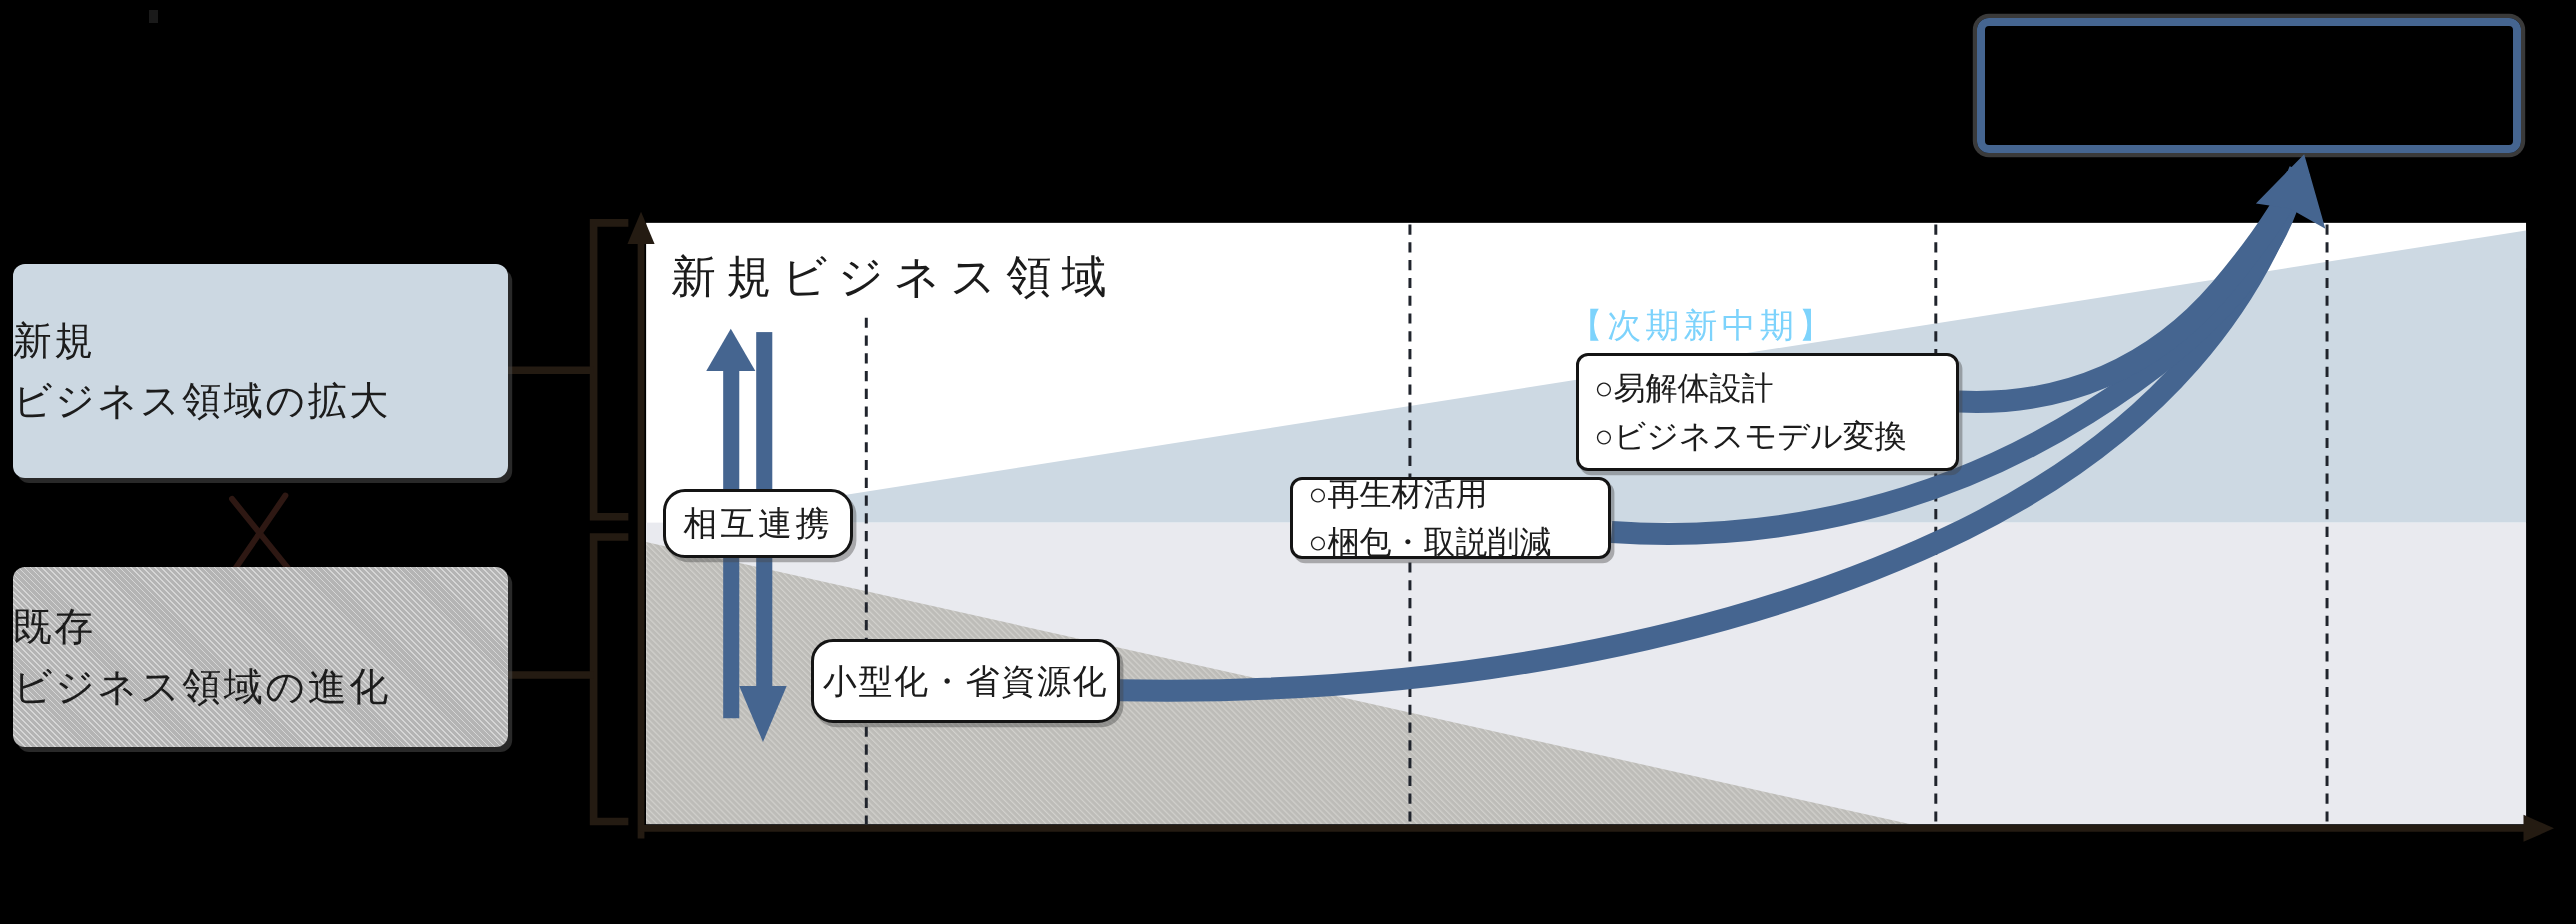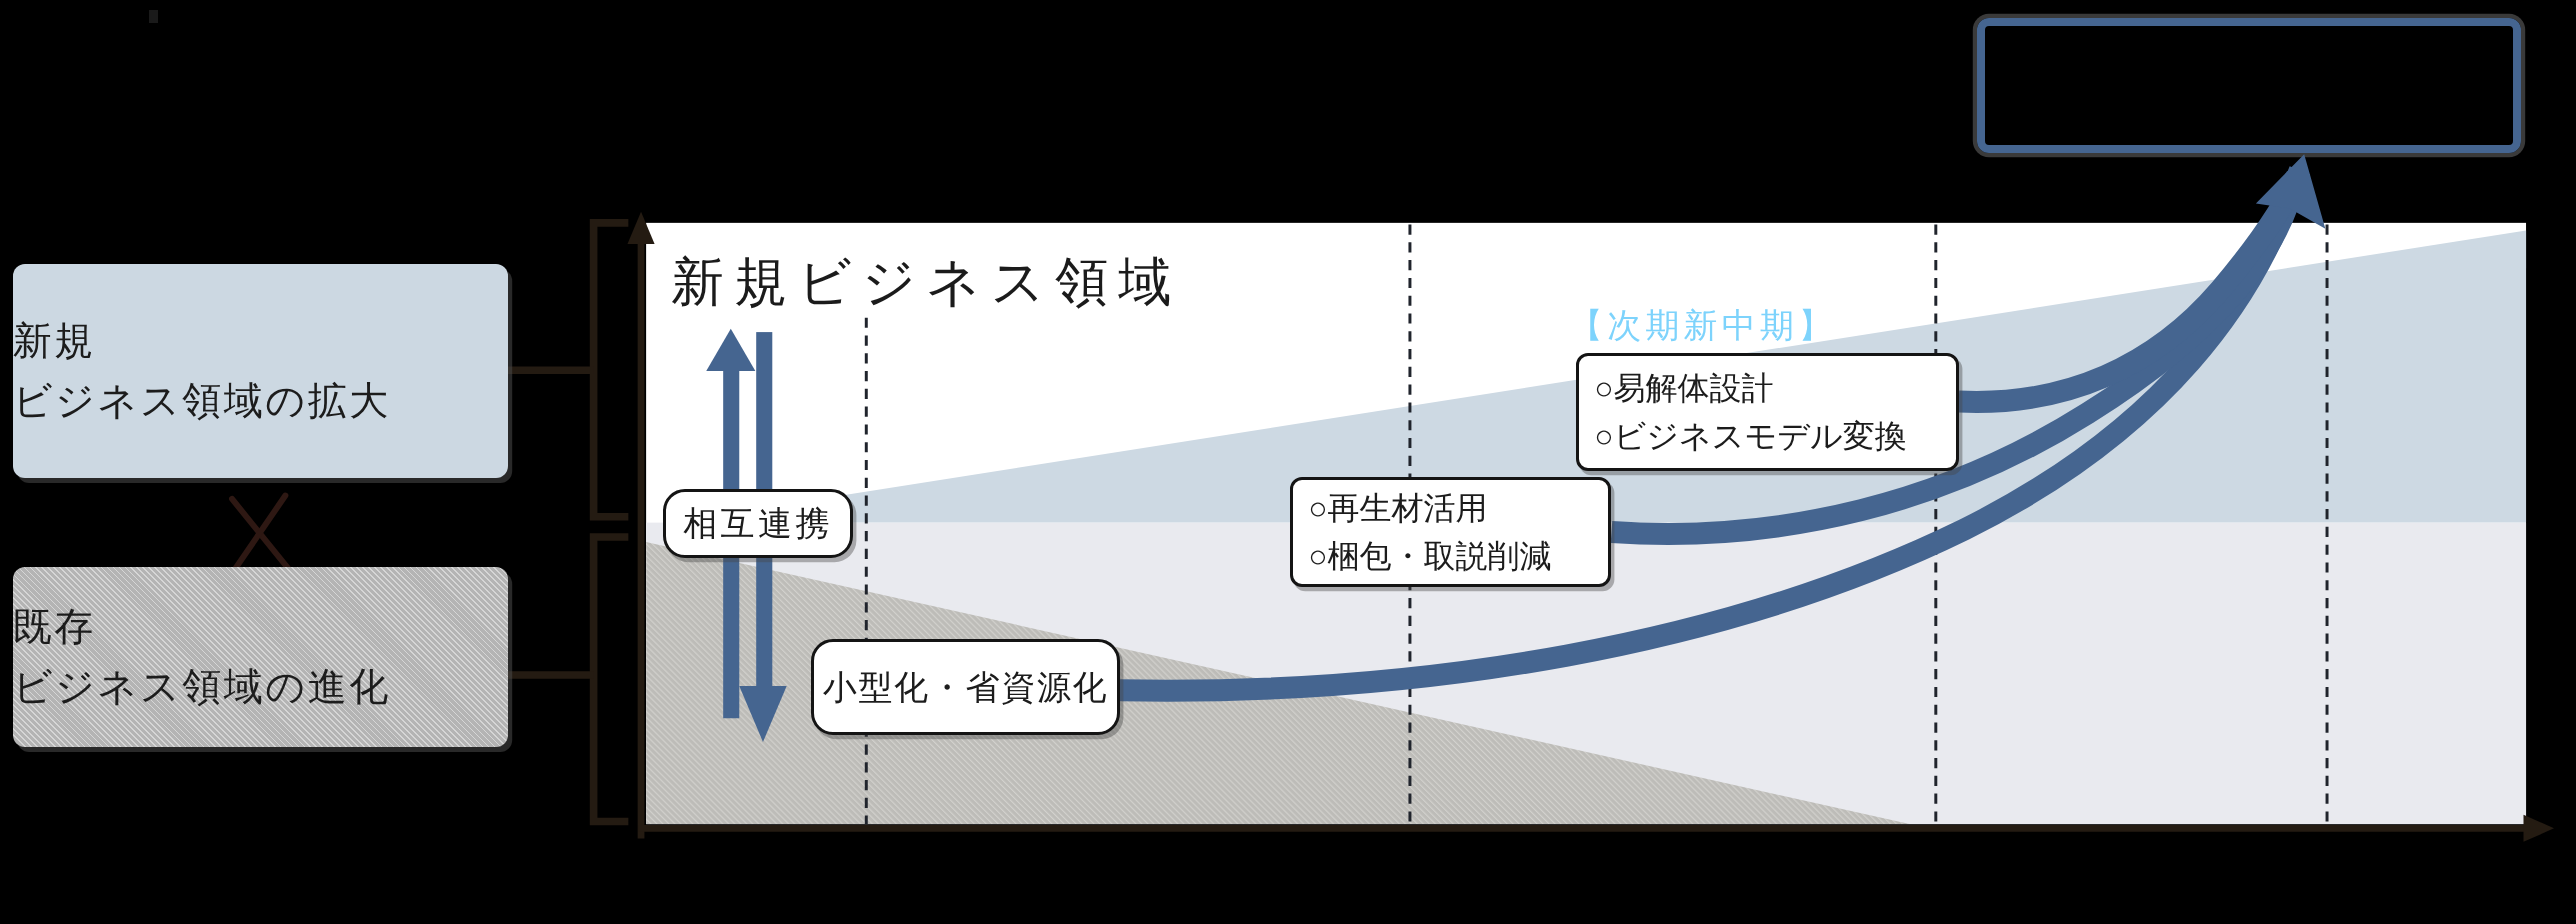--- a/index.html
+++ b/index.html
@@ -9,21 +9,21 @@
   
   .panel-box{position:absolute;left:12.7px;width:495px;border-radius:12px;
              display:flex;flex-direction:column;justify-content:center;
              box-sizing:border-box;
              font-size:39px;line-height:1.55;font-weight:500;letter-spacing:2.5px;
              box-shadow:4.2px 5.1px 0 rgba(75,75,75,.55);}
   .panel-box .ln{white-space:nowrap;}
   .hatchbg{background-image:repeating-linear-gradient(45deg,
             rgba(255,255,255,.45) 0 1.2px, rgba(255,255,255,0) 1.2px 4.2px);}
   
-  .region-title{position:absolute;font-size:53px;font-weight:500;letter-spacing:10.2px;
+  .region-title{position:absolute;font-size:45px;font-weight:500;letter-spacing:10.2px;
                 white-space:nowrap;color:#1b1b1b;}
   
   .callout{position:absolute;background:#fff;border:3.4px solid #141414;border-radius:12px;
            box-sizing:border-box;display:flex;box-shadow:3.4px 4.2px 0 rgba(70,70,70,.4);font-family:Liberation Serif, serif;}
   .callout.center{align-items:center;justify-content:center;border-radius:22px;}
   .callout.lines{flex-direction:column;justify-content:center;padding-left:15.2px;}
   .callout .ln{white-space:nowrap;line-height:1.5;}
   .heading-label{position:absolute;font-size:34px;font-weight:500;letter-spacing:4.2px;
                  white-space:nowrap;color:#7dd3fc;}
   
@@ -109,25 +109,25 @@
     <span class="ln">既存</span>
     <span class="ln">ビジネス領域の進化</span>
   </div>
 
   <div class="region-title" style="left:671px;top:247px;">新規ビジネス領域</div>
 
   <div class="callout center" style="left:663px;top:489px;width:190px;height:69px;font-size:34px;letter-spacing:3.4px;">
     <span class="ln">相互連携</span>
   </div>
 
-  <div class="callout center" style="left:811px;top:639px;width:309px;height:96px;font-size:34px;letter-spacing:1.7px;">
+  <div class="callout center" style="left:811px;top:639px;width:309px;height:84px;font-size:34px;letter-spacing:1.7px;">
     <span class="ln">小型化・省資源化</span>
   </div>
 
-  <div class="callout lines" style="left:1290px;top:477px;width:321px;height:110px;font-size:32px;">
+  <div class="callout lines" style="left:1290px;top:477px;width:321px;height:82px;font-size:32px;">
     <span class="ln">○再生材活用</span>
     <span class="ln">○梱包・取説削減</span>
   </div>
 
   <div class="heading-label" style="left:1569px;top:303px;">【次期新中期】</div>
 
   <div class="callout lines" style="left:1576px;top:353px;width:383px;height:118px;font-size:32px;">
     <span class="ln">○易解体設計</span>
     <span class="ln">○ビジネスモデル変換</span>
   </div>

